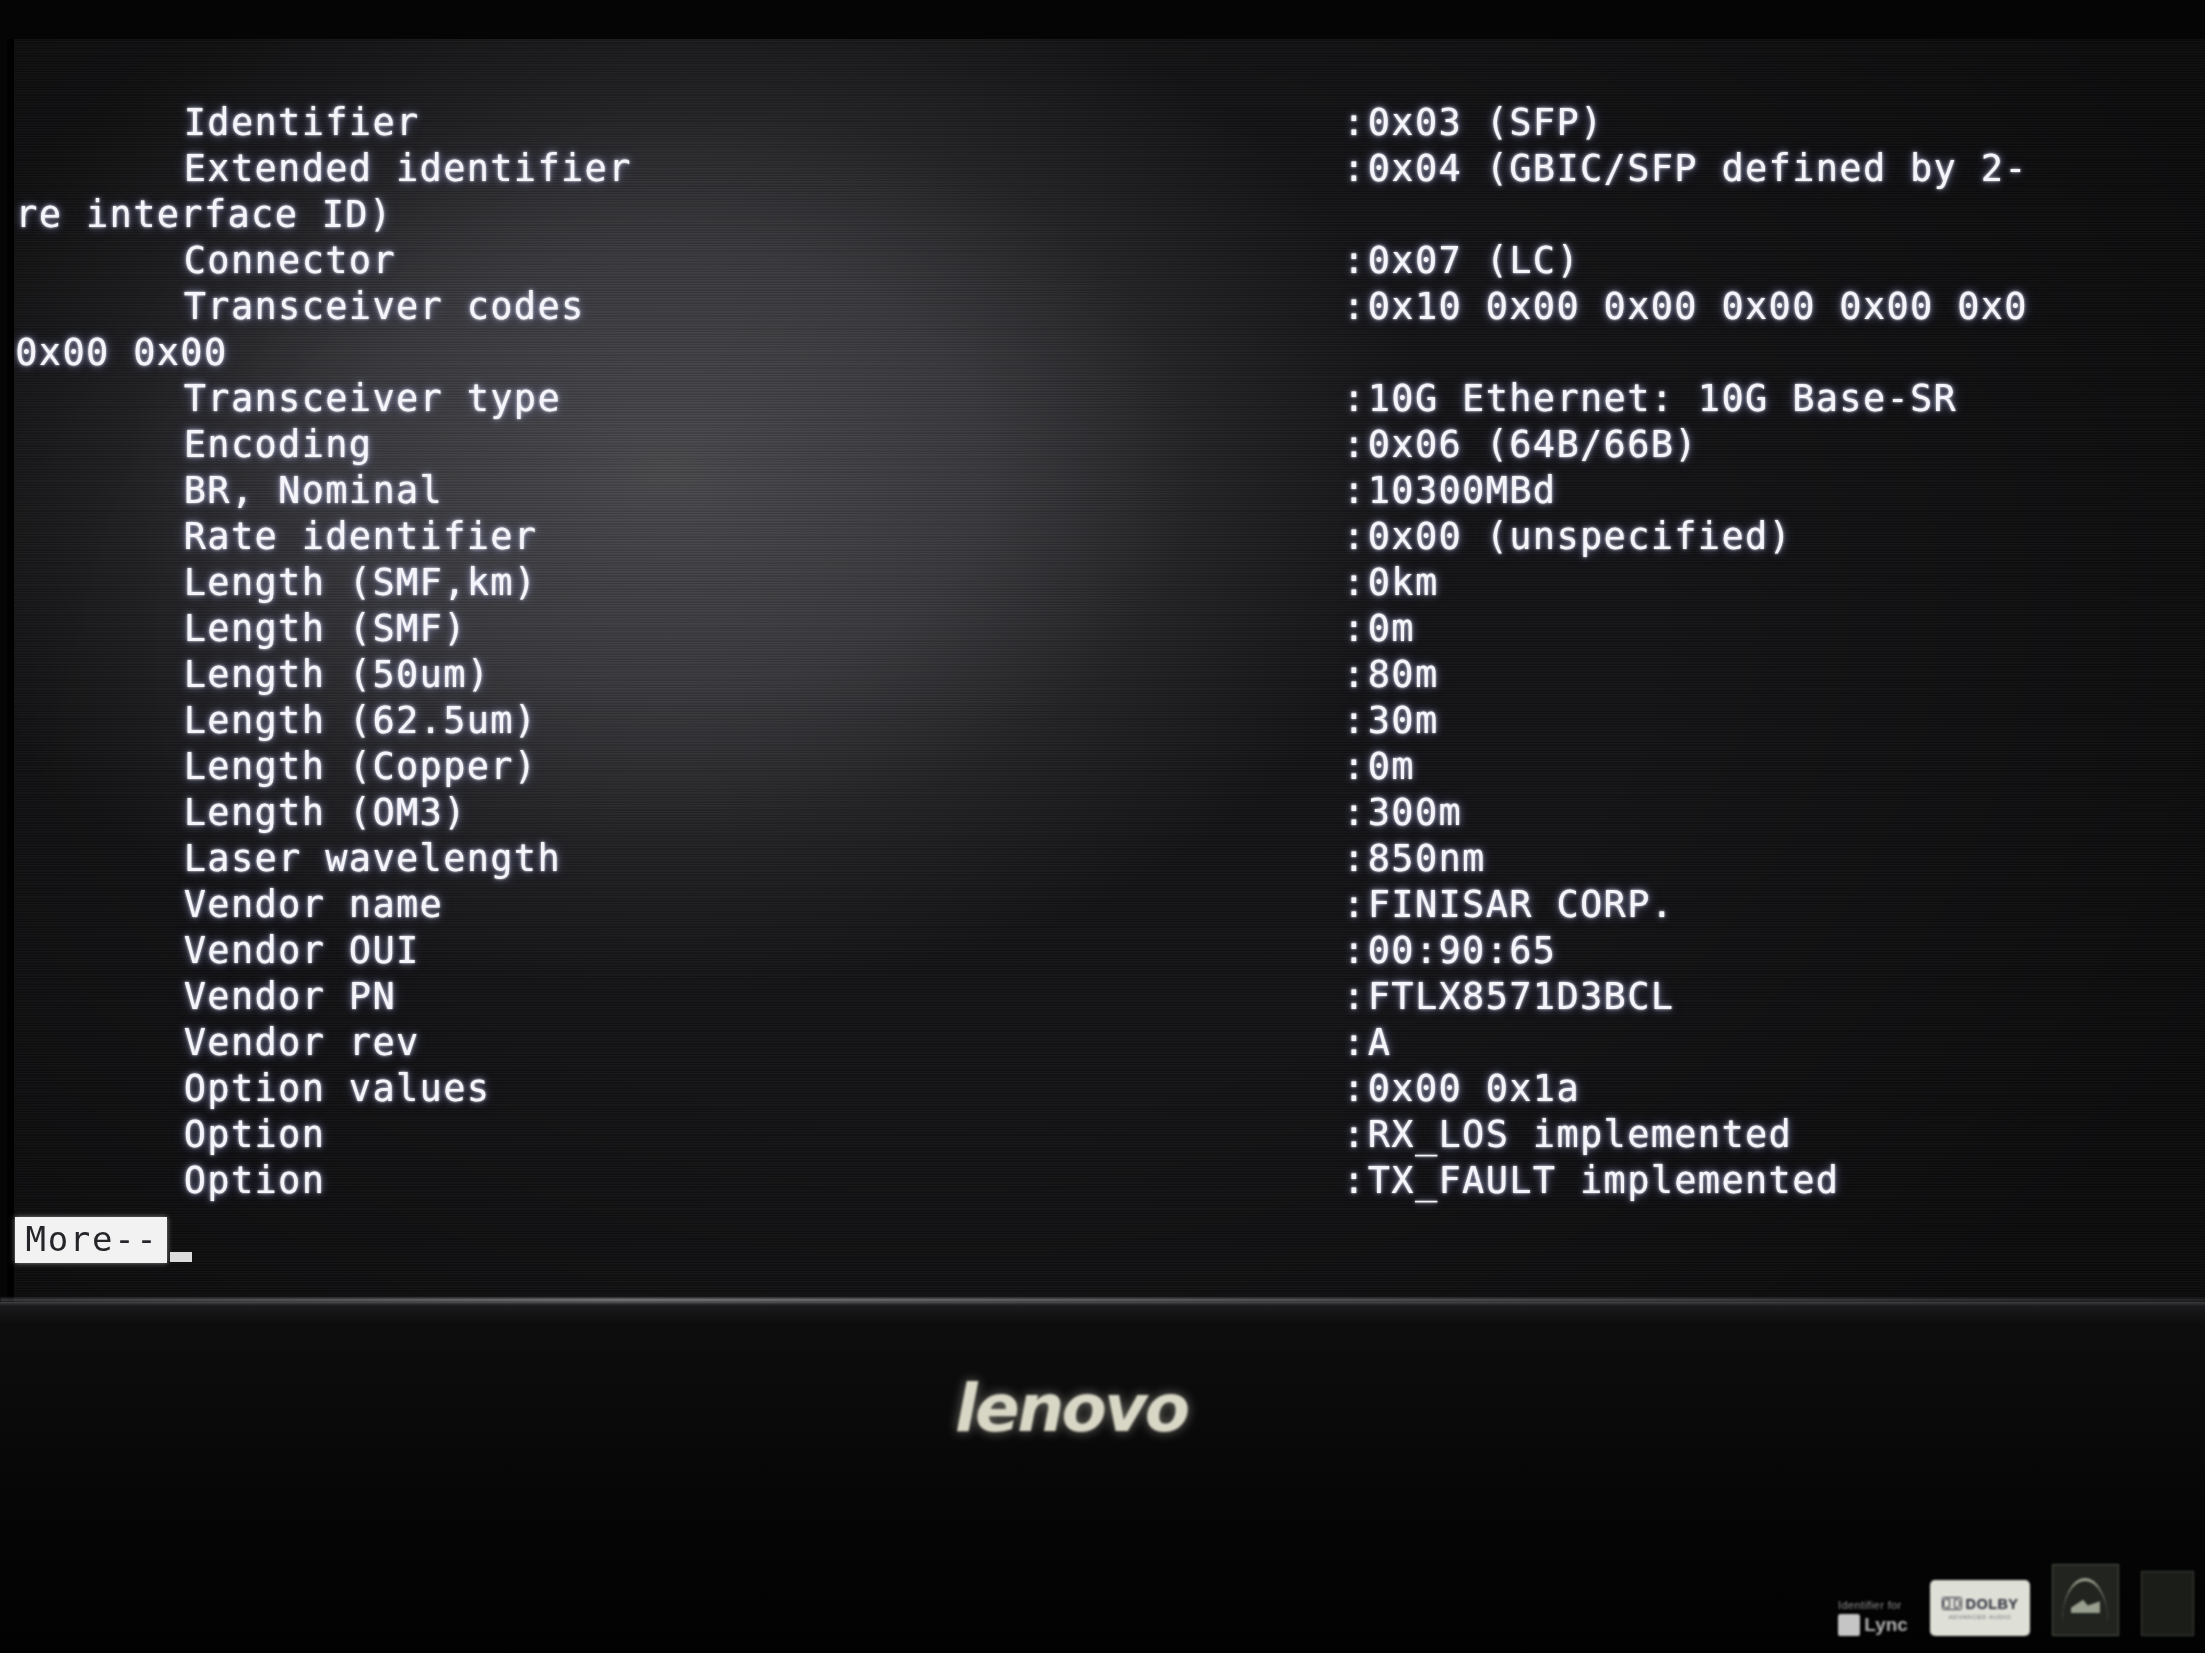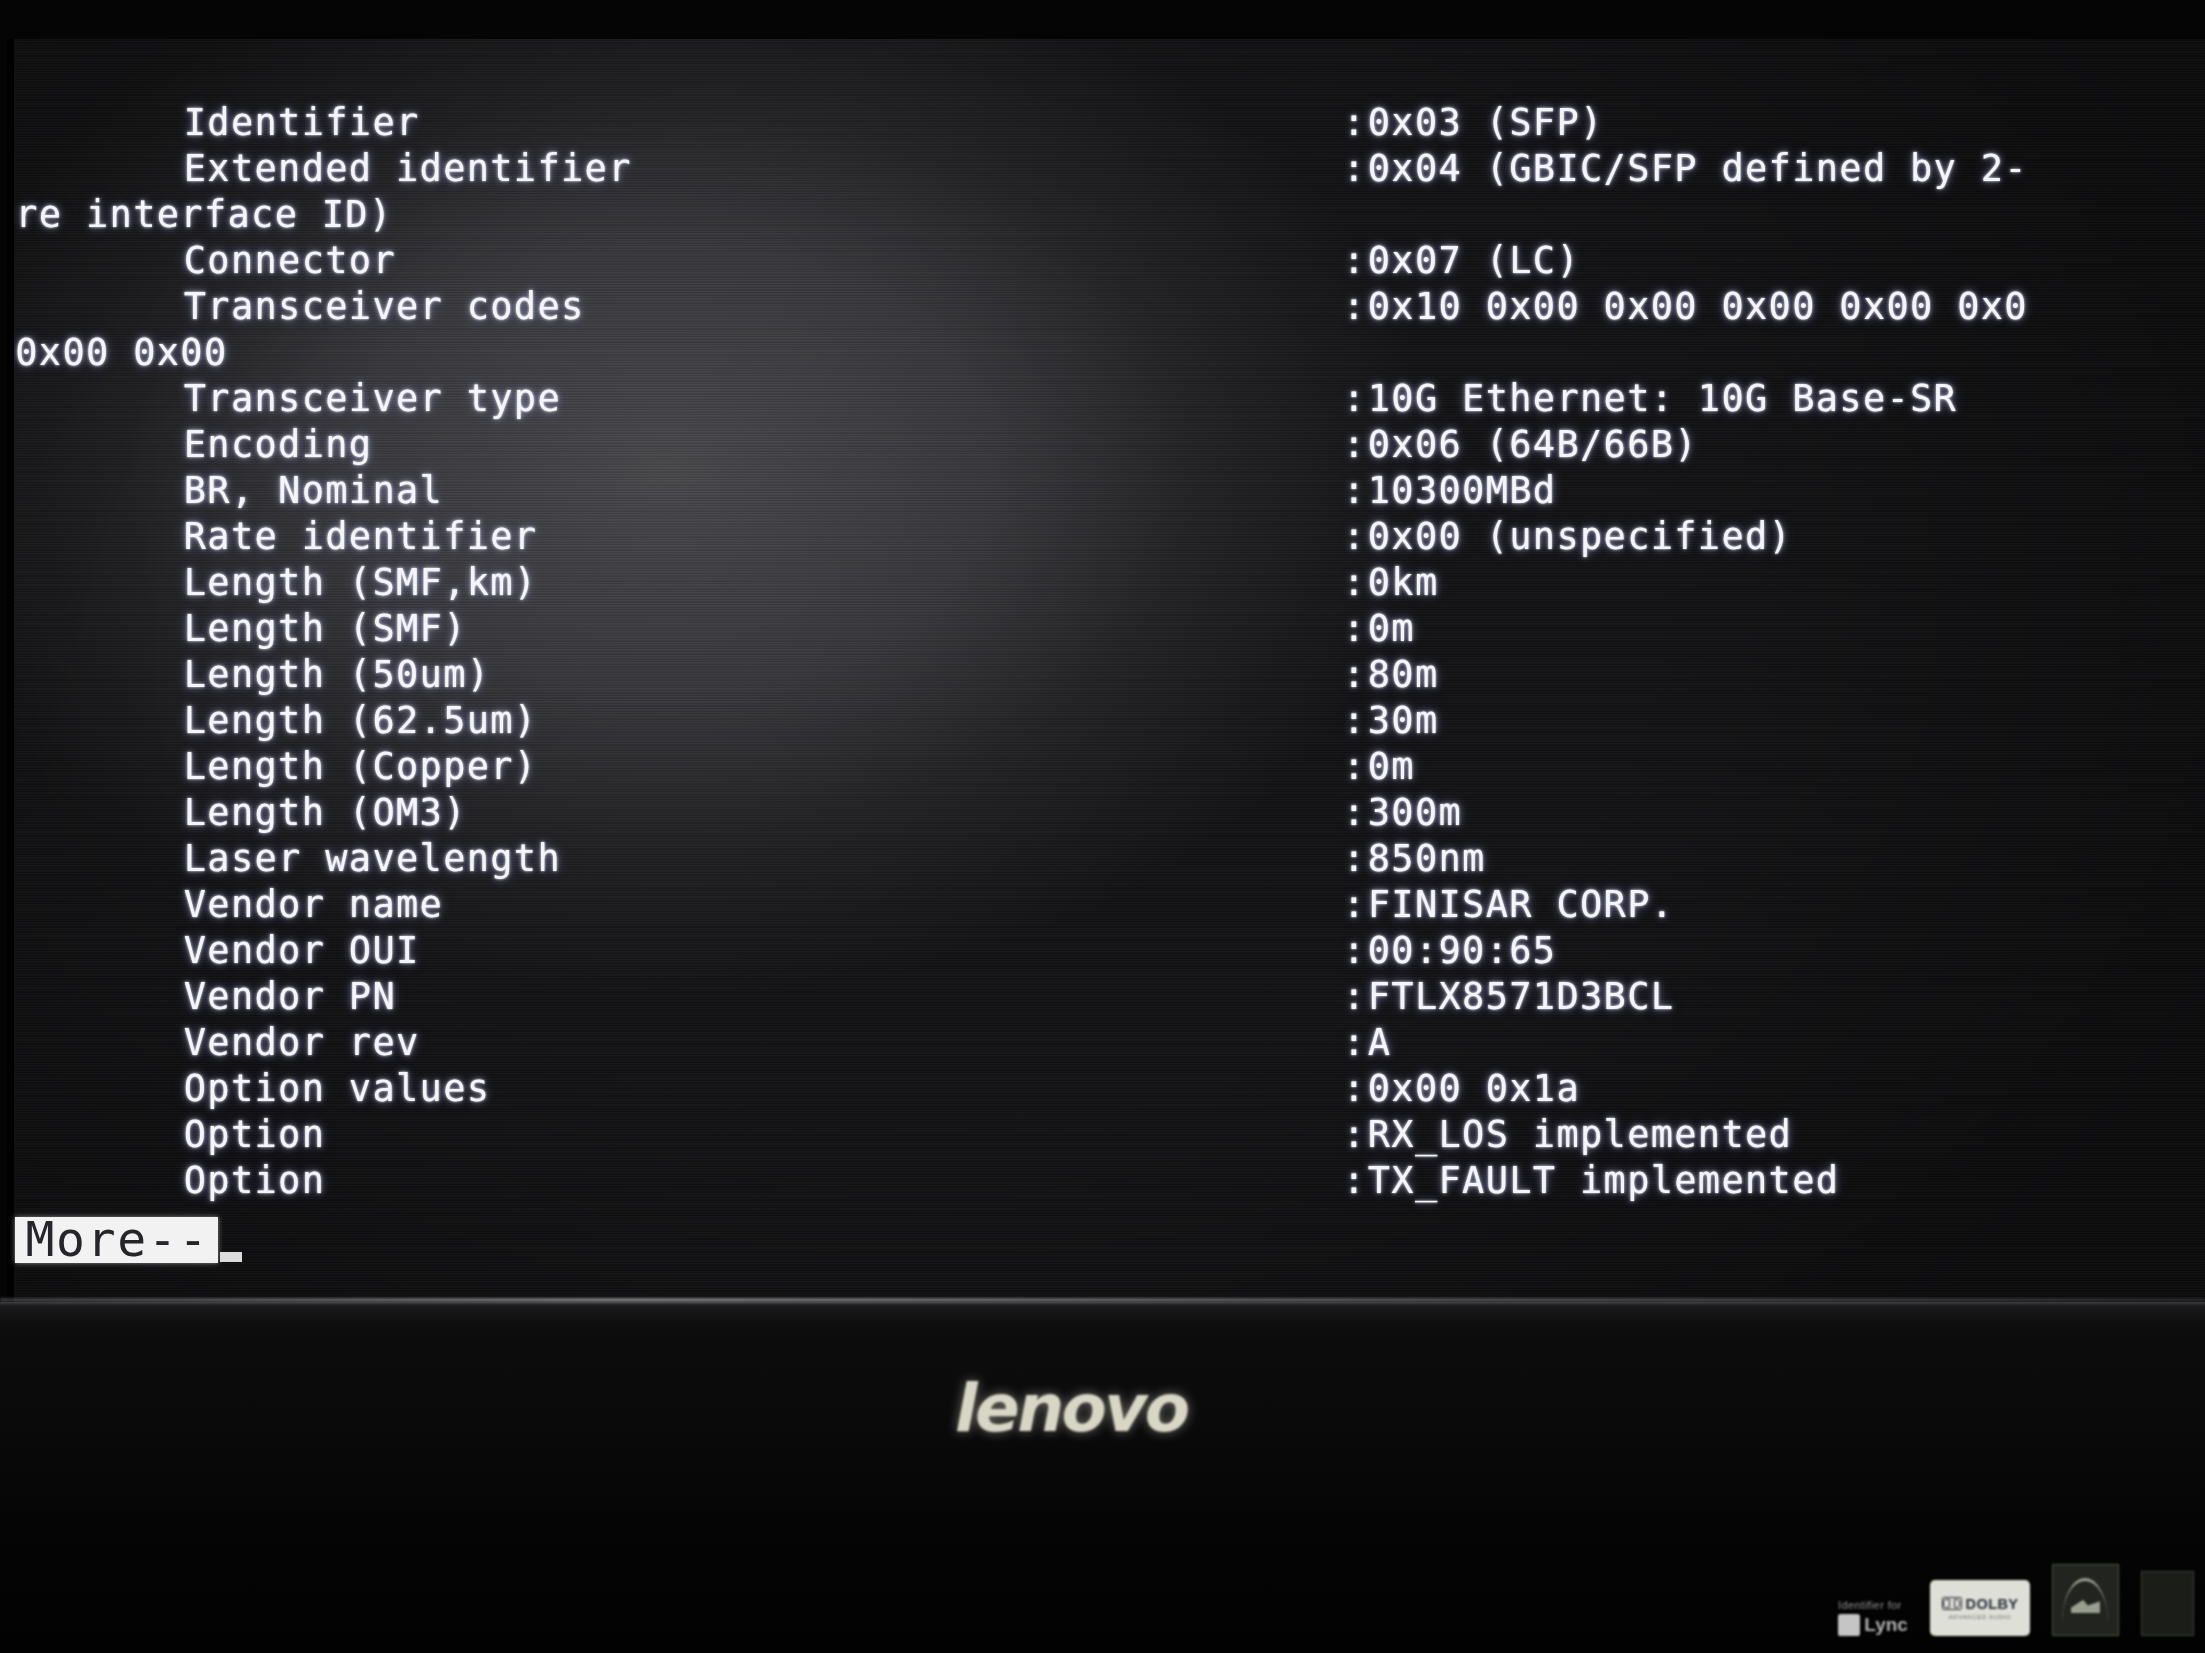--- a/index.html
+++ b/index.html
@@ -130,21 +130,21 @@
     left: 8.5px;
     top: 1178px;
     z-index: 7;
     display: flex;
     align-items: center;
   }
   #more-box {
     background: #f2f2f2;
     color: #26262a;
     font-family: "DejaVu Sans Mono", monospace;
-    font-size: 48px;
+    font-size: 34px;
     line-height: 43px;
     letter-spacing: 1.7px;
     padding: 0.9px 8.5px 2.6px 10.2px;
     filter: blur(0.3px);
     box-shadow: 0 0 5.1px rgba(255,255,255,.5);
   }
   #more-cursor {
     width: 22px;
     height: 10.2px;
     background: #dcdcdc;

